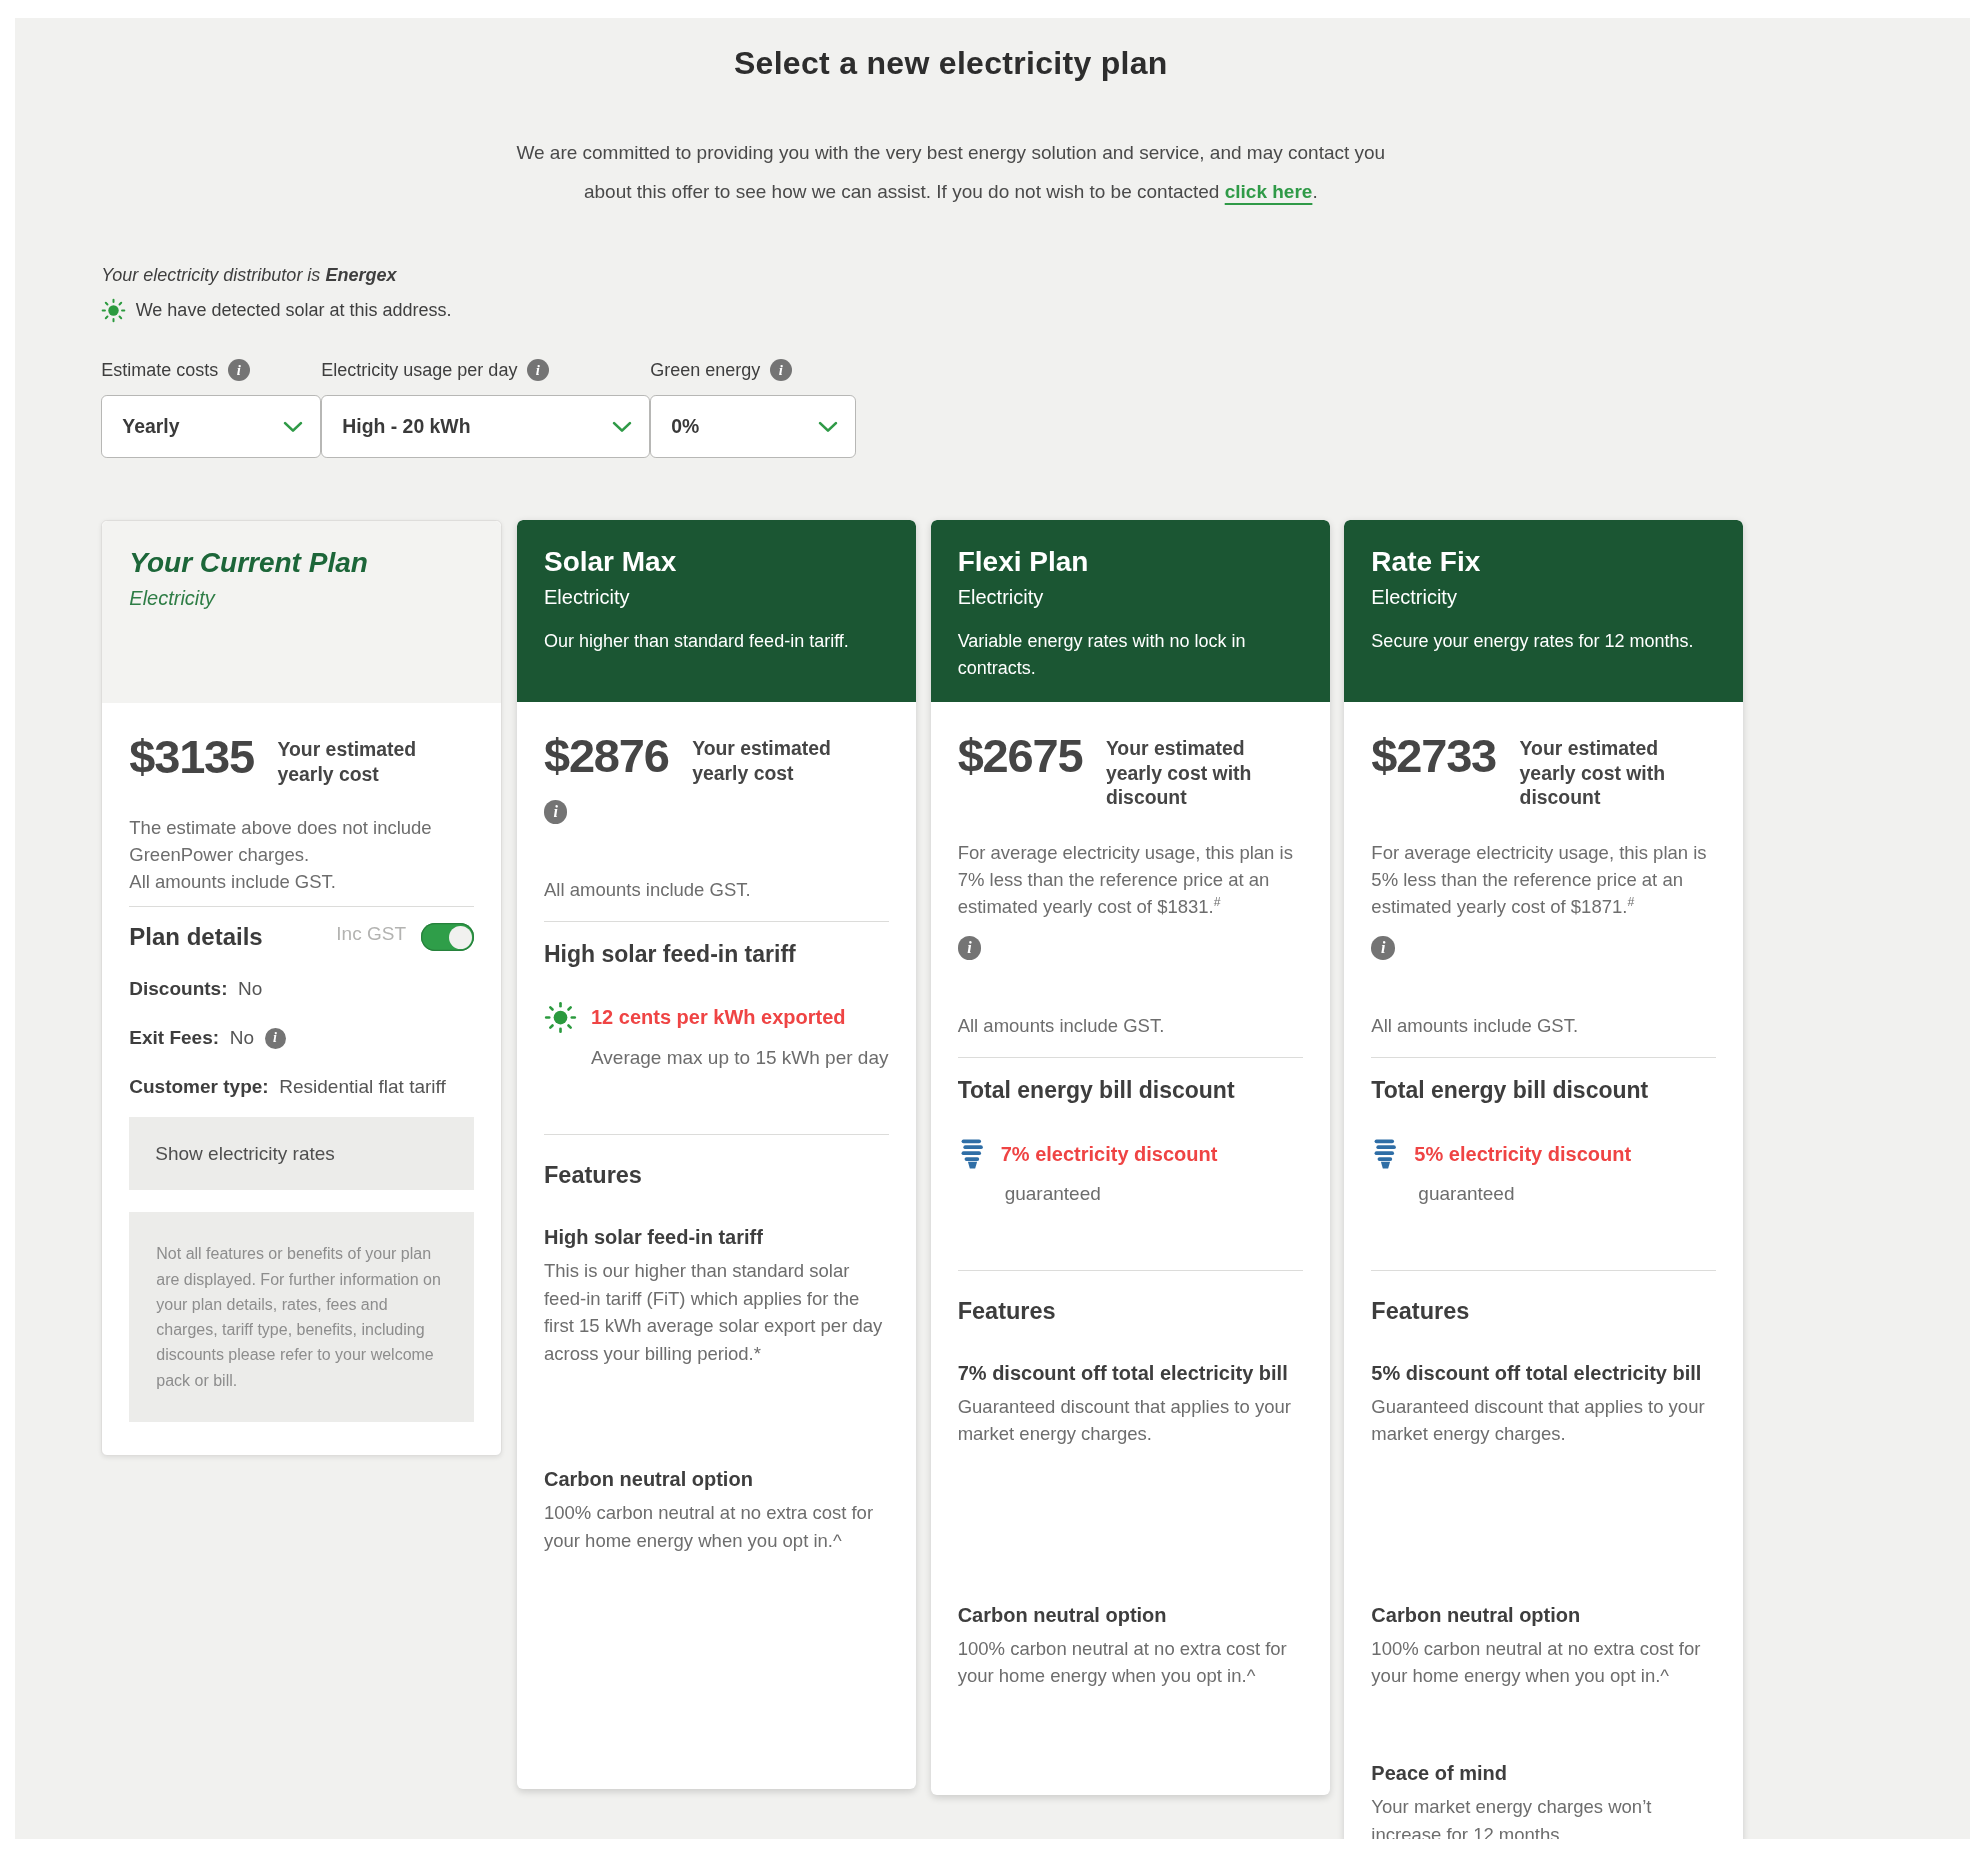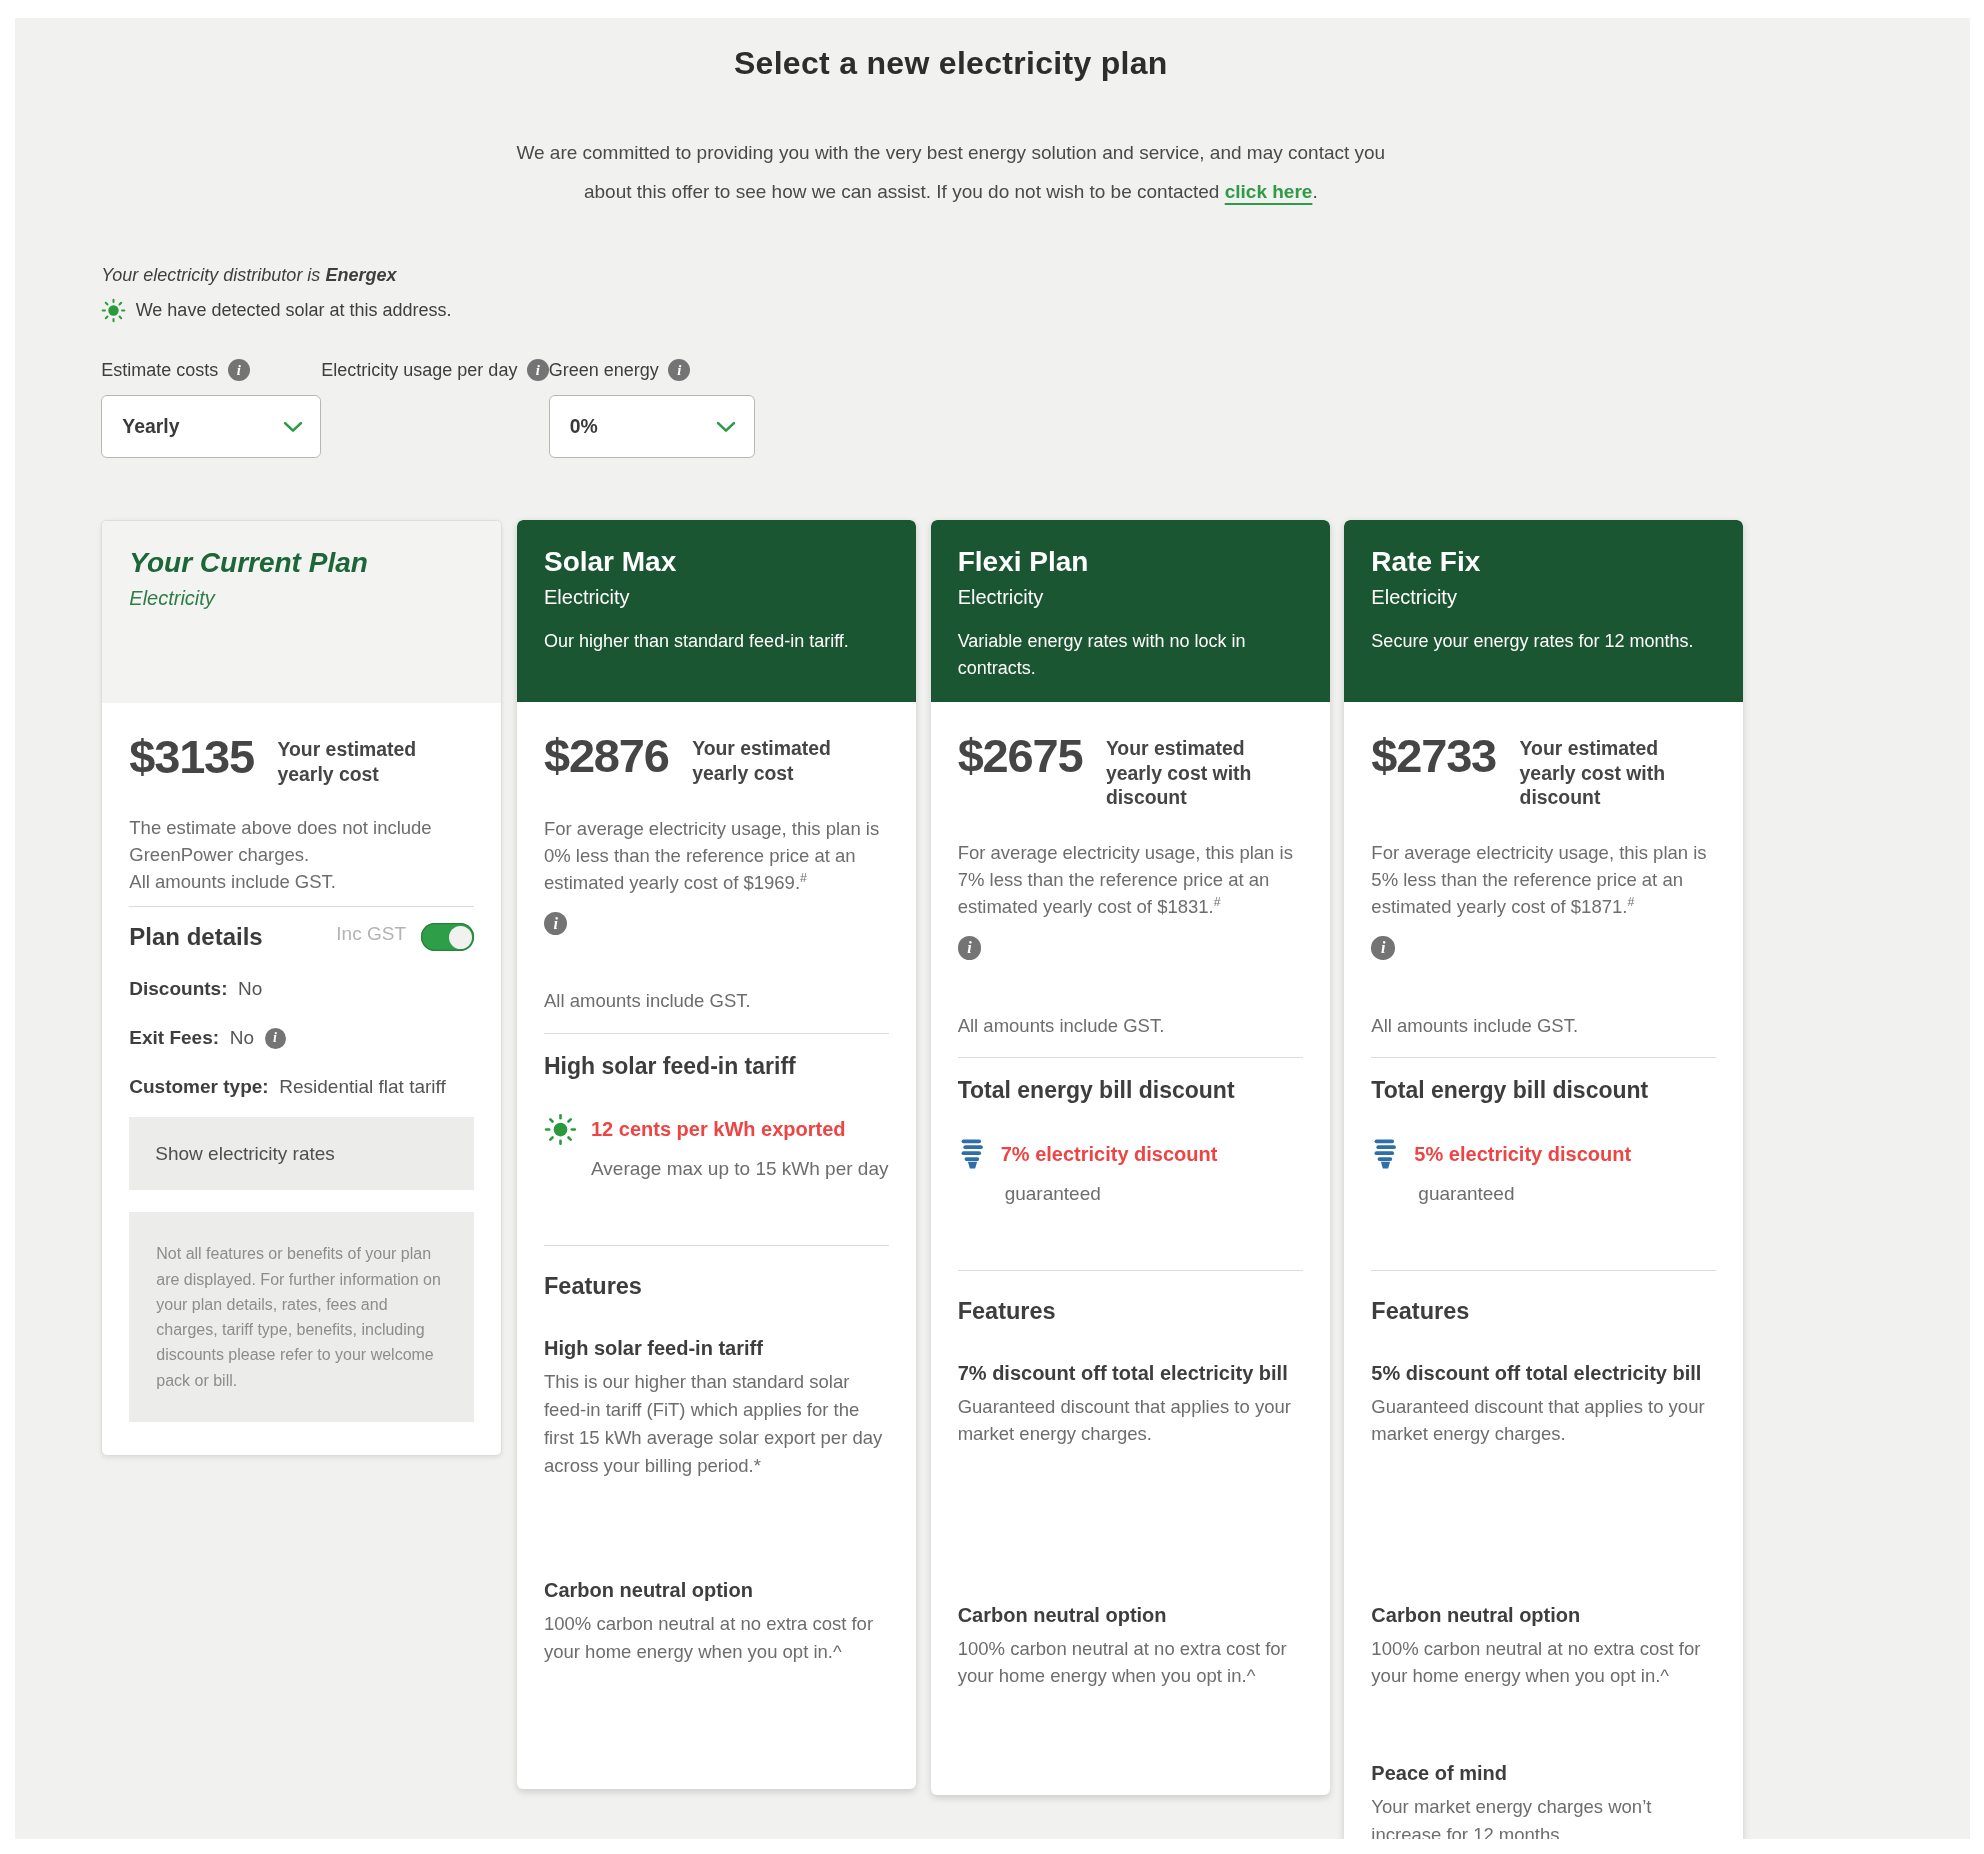--- a/index.html
+++ b/index.html
@@ -148,20 +148,26 @@
             <svg width="20" height="11.7" viewBox="0 0 24 14">
               <polyline points="2.5,2.5 12,11.5 21.5,2.5" fill="none" stroke="#2f9a47" stroke-width="3.2" stroke-linecap="round" stroke-linejoin="round"></polyline>
             </svg>
           </div>
         </div>
         <div class="filter">
           <div class="filter-label">
             <span>Electricity usage per day</span>
             <span class="info">i</span>
           </div>
+          <div class="select w2">
+            <span>High - 20 kWh</span>
+            <svg width="20" height="11.7" viewBox="0 0 24 14">
+              <polyline points="2.5,2.5 12,11.5 21.5,2.5" fill="none" stroke="#2f9a47" stroke-width="3.2" stroke-linecap="round" stroke-linejoin="round"></polyline>
+            </svg>
+          </div>
         </div>
         <div class="filter">
           <div class="filter-label">
             <span>Green energy</span>
             <span class="info">i</span>
           </div>
           <div class="select w3">
             <span>0%</span>
             <svg width="20" height="11.7" viewBox="0 0 24 14">
               <polyline points="2.5,2.5 12,11.5 21.5,2.5" fill="none" stroke="#2f9a47" stroke-width="3.2" stroke-linecap="round" stroke-linejoin="round"></polyline>
@@ -217,23 +223,20 @@
         <div class="card card-plan card-solar">
           <div class="card-head head-green">
             <div class="head-title">Solar Max</div>
             <div class="head-sub">Electricity</div>
             <div class="head-tagline">Our higher than standard feed-in tariff.</div>
           </div>
           <div class="card-body">
             <div class="price-row">
               <span class="price">$2876</span>
               <span class="price-label">Your estimated yearly cost</span>
-            </div>
-            <div class="para ref">
-              <span>For average electricity usage, this plan is 0% less than the reference price at an estimated yearly cost of $1969.</span><sup>#</sup>
             </div>
             <span class="info info-lg">i</span>
             <div class="para gst">All amounts include GST.</div>
             <hr>
             <div class="benefit-block">
               <div class="section-heading">High solar feed-in tariff</div>
               <div class="benefit-row">
                 <svg class="benefit-icon" width="33" height="33" viewBox="0 0 24 24">
                   <circle cx="12" cy="12" r="5" fill="#2b9a3e"></circle>
                   <g stroke="#2b9a3e" stroke-width="1.9" stroke-linecap="round">

